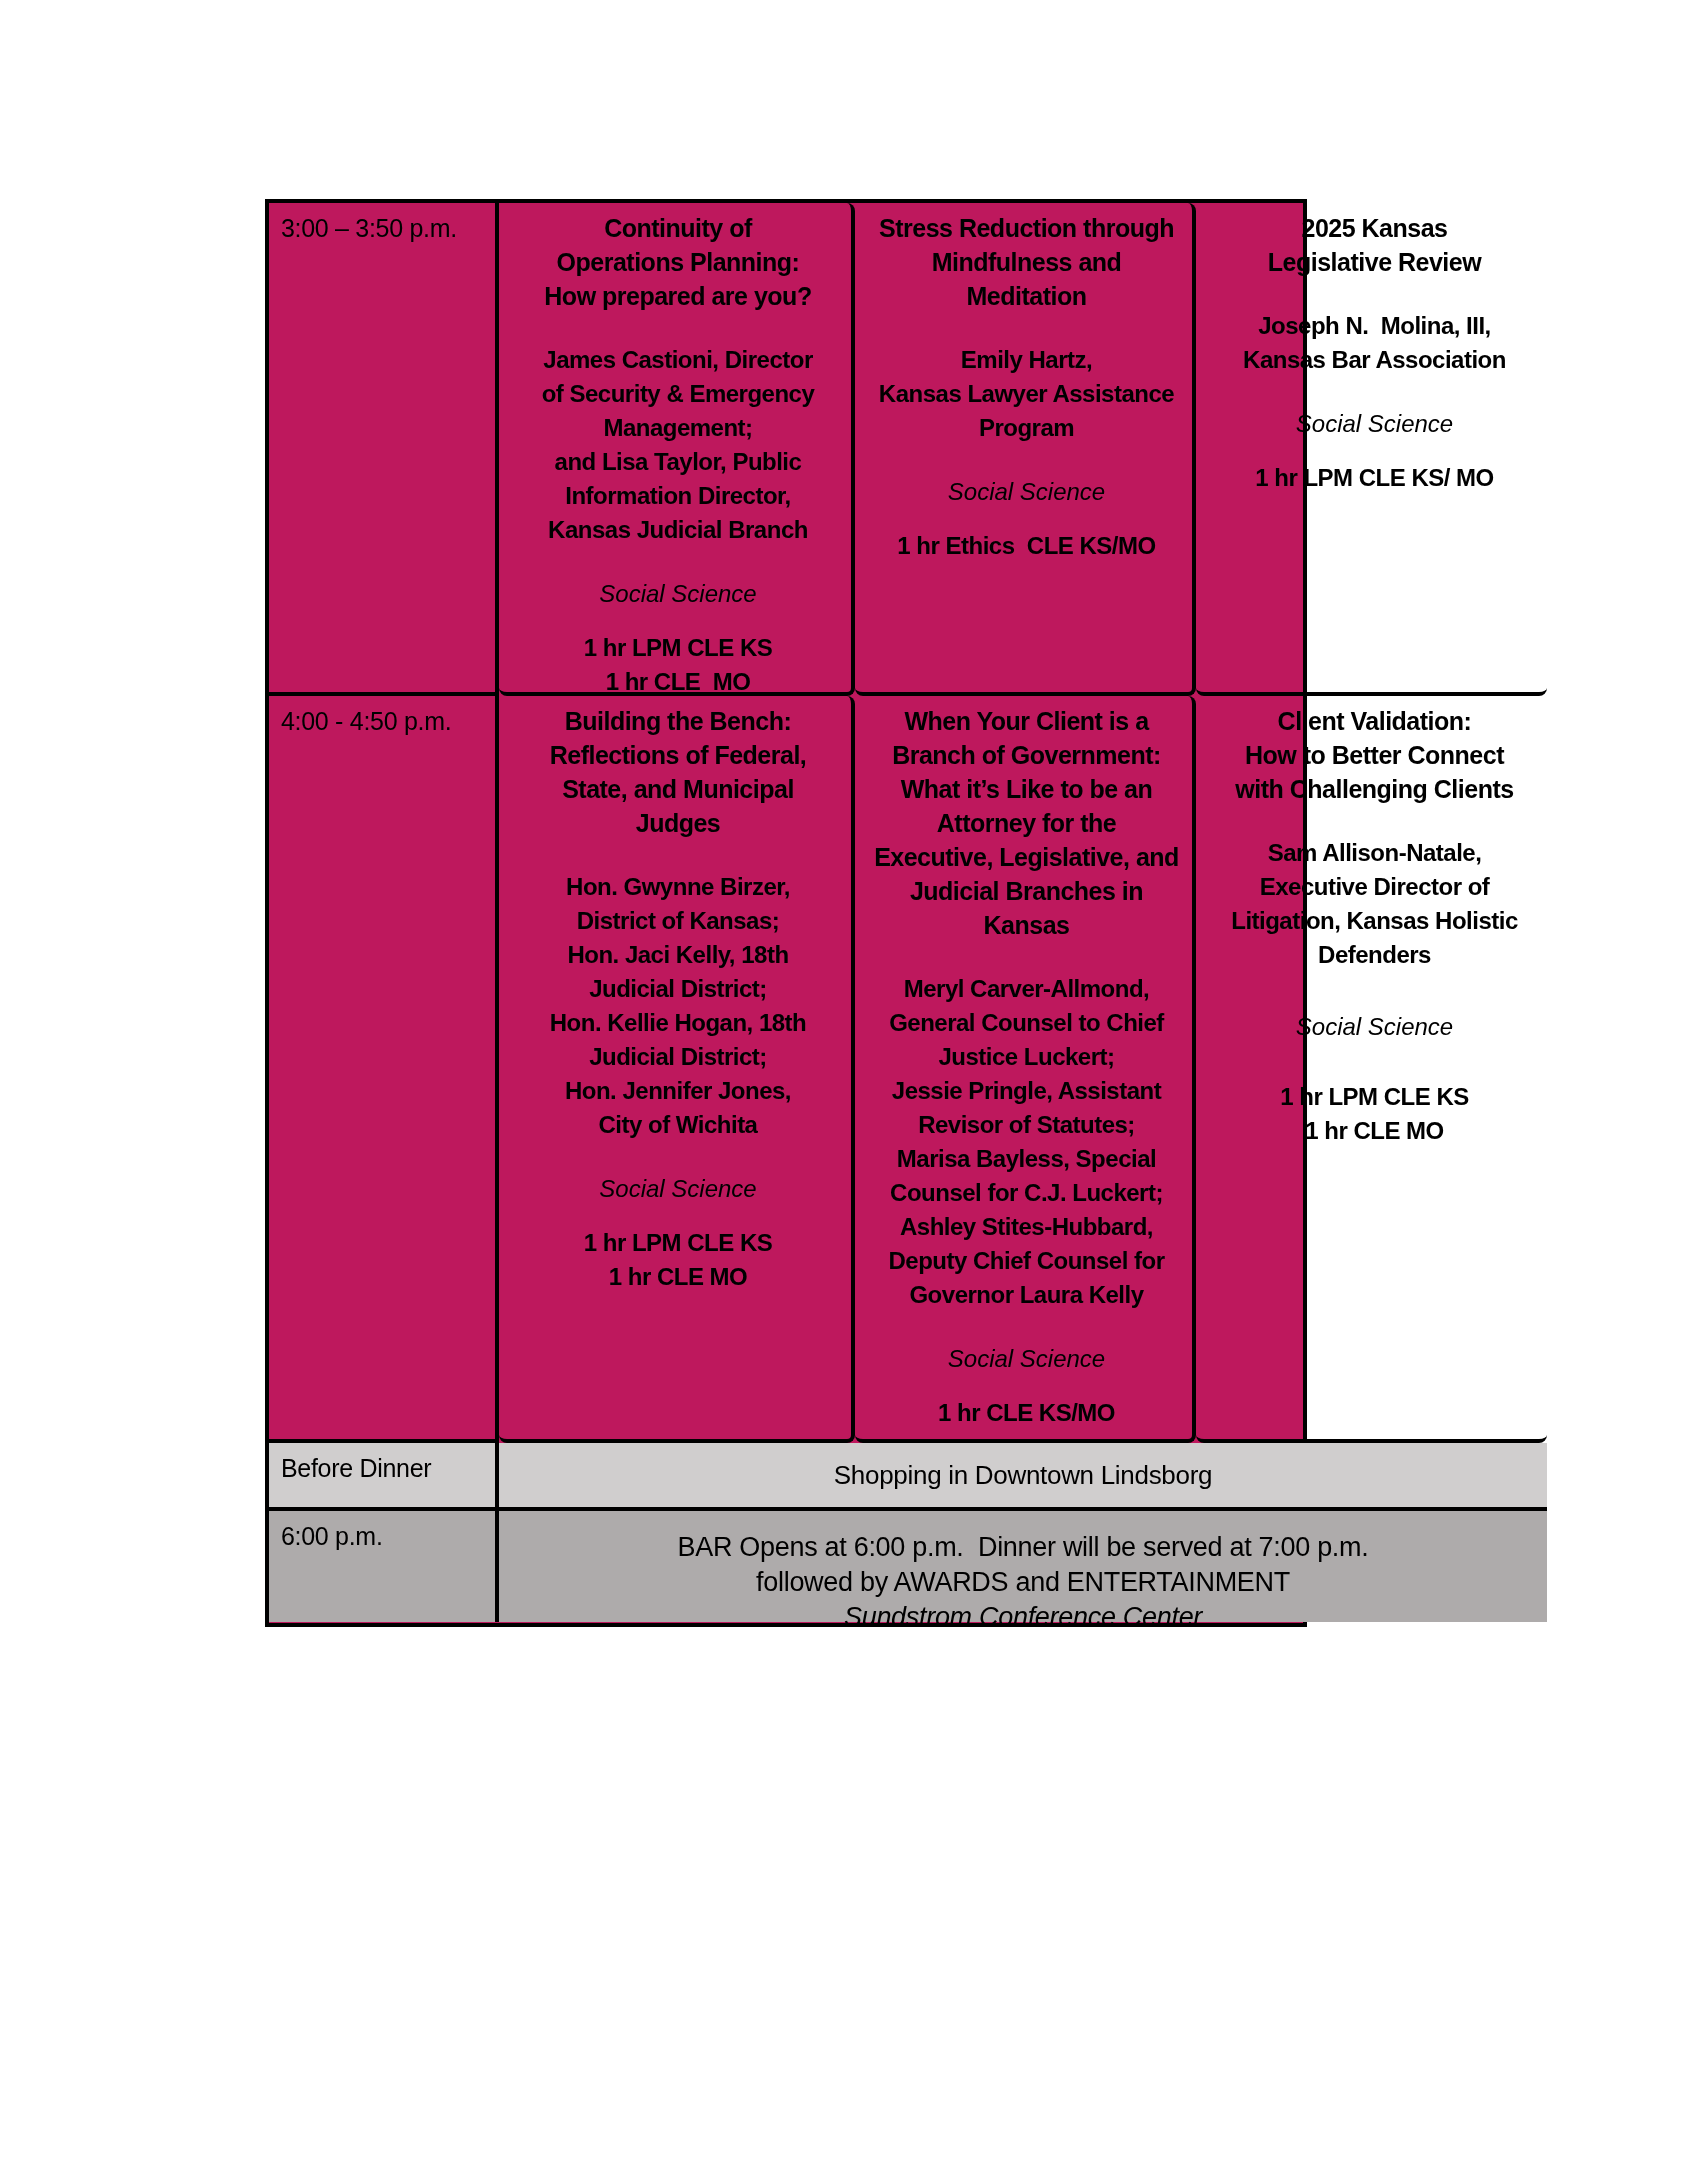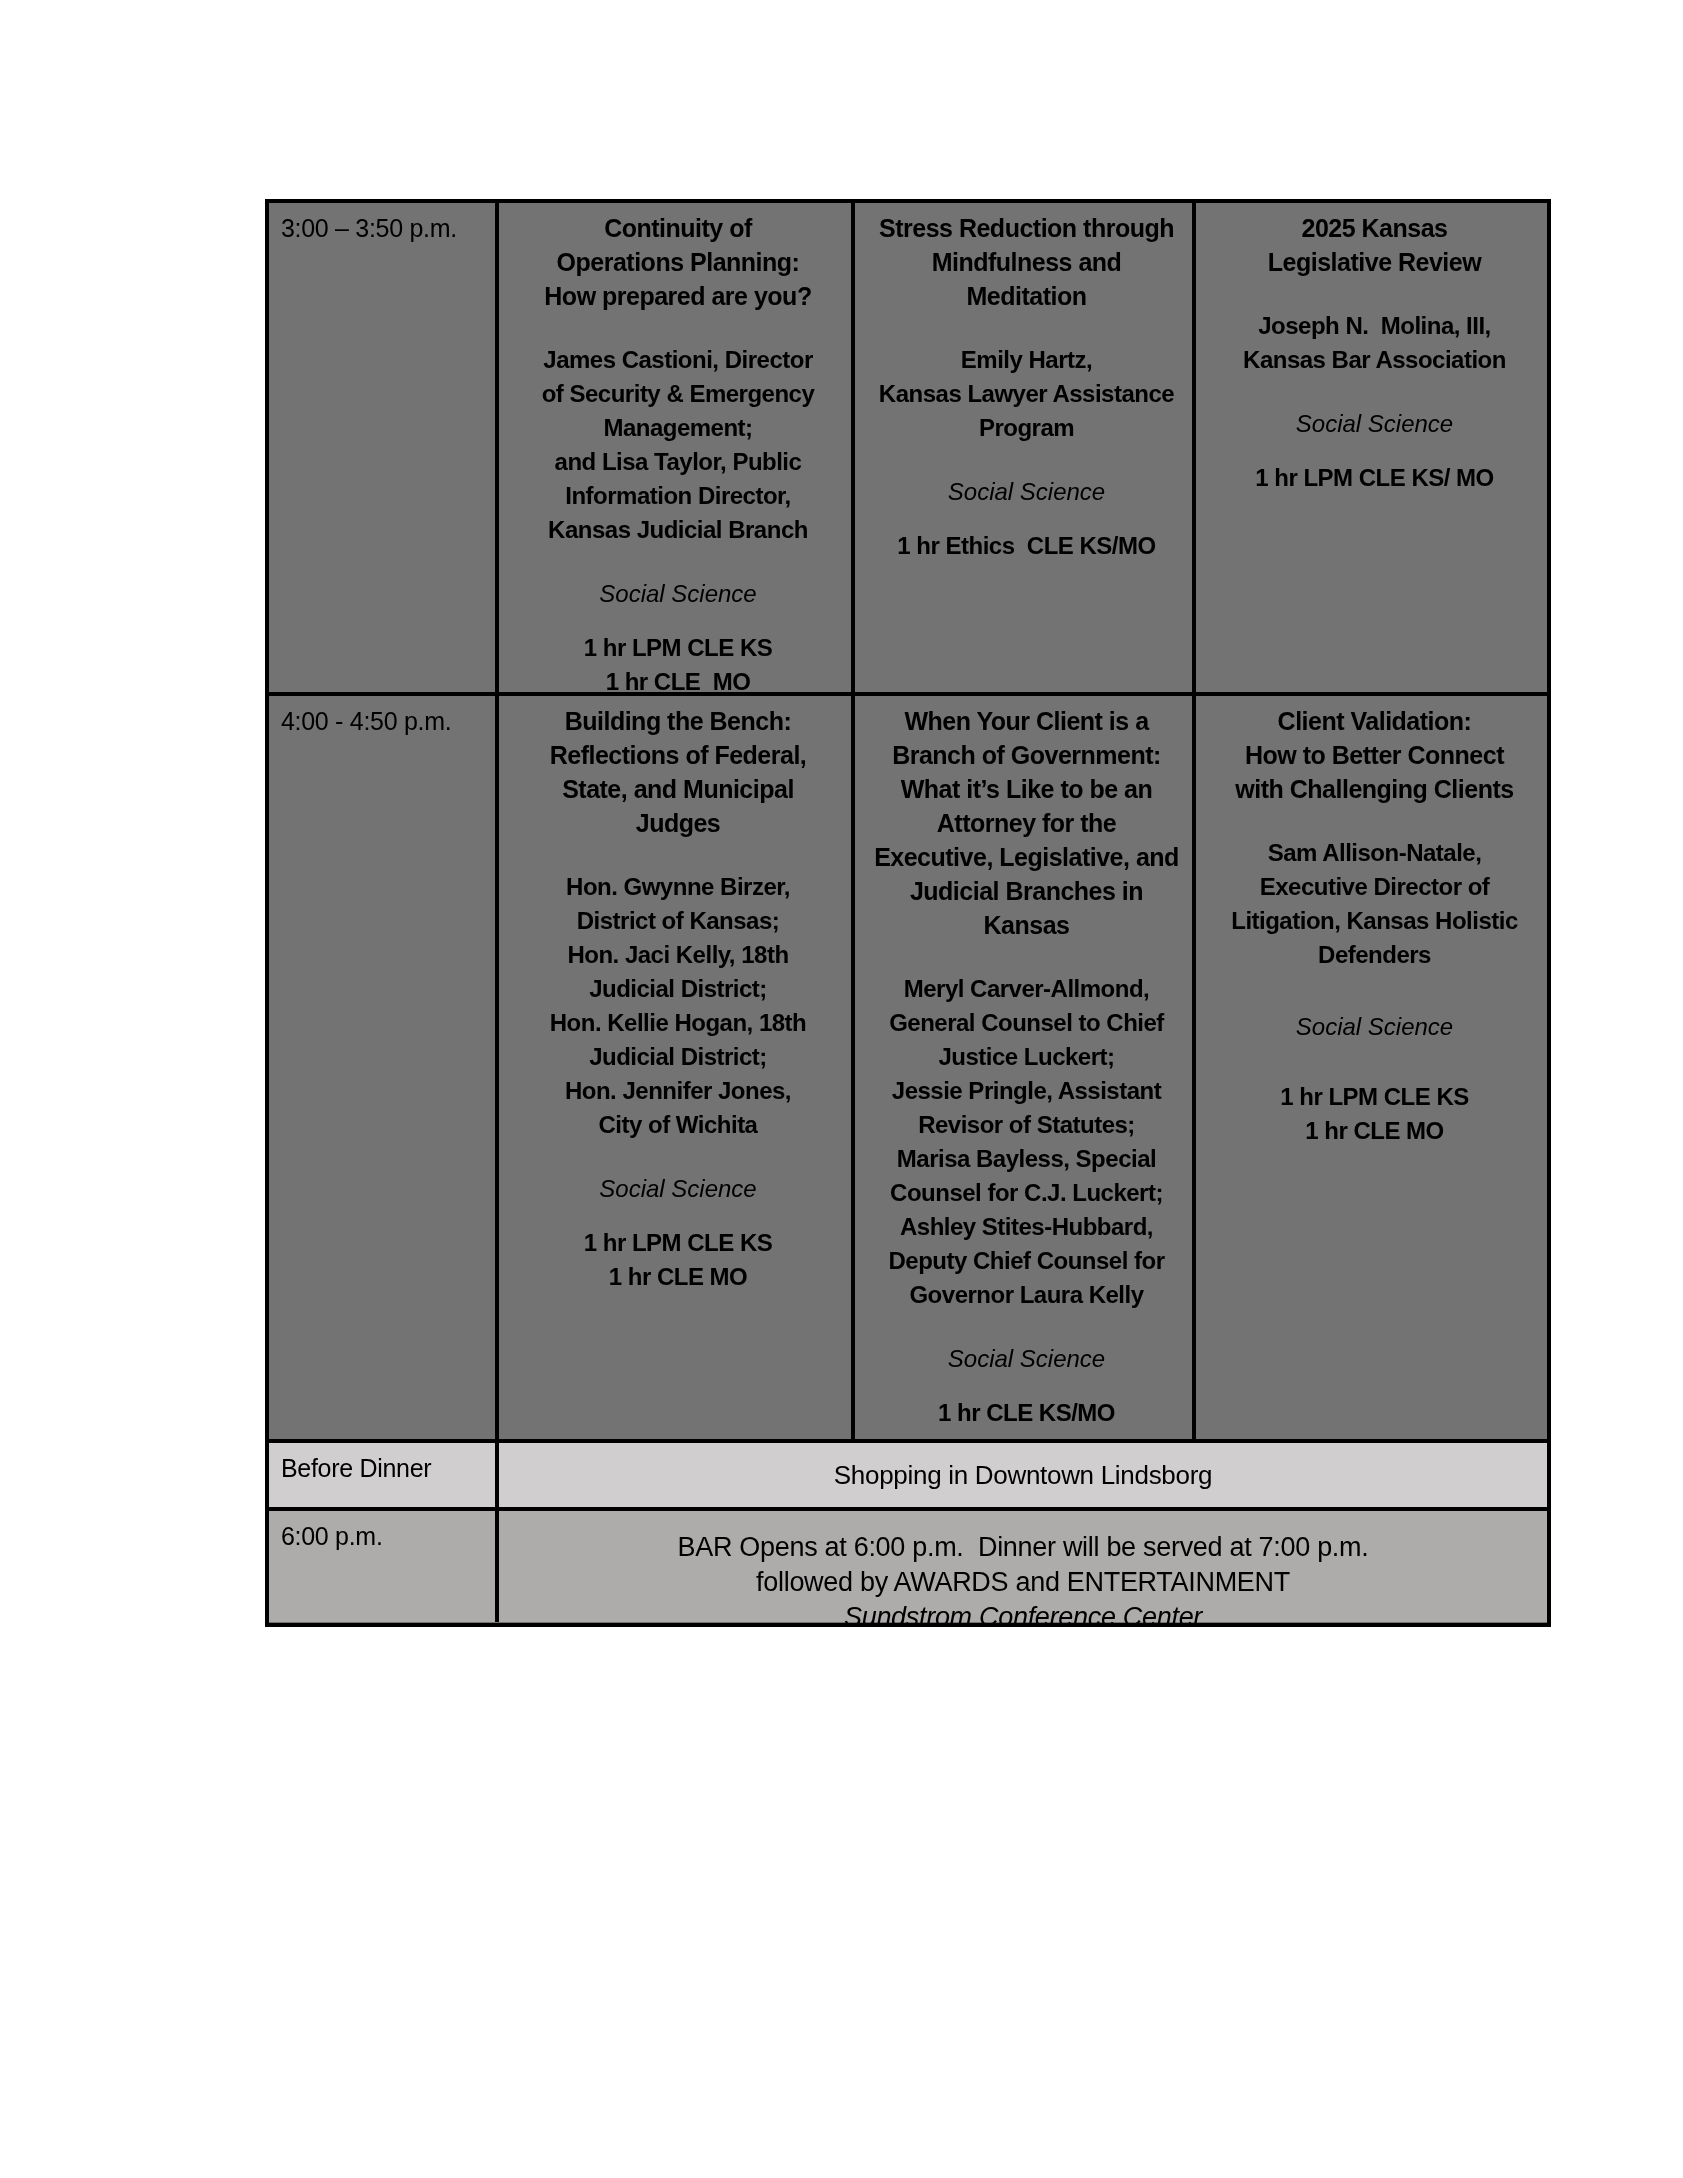--- a/index.html
+++ b/index.html
@@ -2,36 +2,36 @@
 <html style="--row-light: #d0cece; --row-dark: #aeabab;"><head>
 <meta charset="utf-8">
 <style>
   html,body{margin:0;padding:0;}
   body{
     width:1683px;height:2178px;background:#ffffff;position:relative;
     font-family:"Liberation Sans", sans-serif;color:#000;
   }
   .schedule{
     position:absolute;left:265px;top:199px;
-    width:1286px;height:1428px;box-sizing:border-box;
-    border:4px solid #000;background:#737373;
+    width:1042px;height:1428px;box-sizing:border-box;
+    border:4px solid #000;background:#be185d;
     display:grid;
     grid-template-columns:230px 356px 341px 351px;
     grid-template-rows:493px 747px 68px 111px;
   }
   .cell{box-sizing:border-box;overflow:visible;}
   .br{border-right:4px solid #000;}
   .bb{border-bottom:4px solid #000;}
   .time{
     font-size:25px;line-height:30px;padding:10px 6px 0 12px;
     letter-spacing:-0.3px;
   }
   .session{
     text-align:center;padding:8px 6px 0 12px;
-    font-weight:bold;font-size:24px;line-height:34px;letter-spacing:-0.5px;
+    font-weight:bold;font-size:24px;line-height:34px;letter-spacing:-0.5px;border-radius:8px;
   }
   .multiline{white-space:pre;}
   .s-title{font-size:25px;}
   .s-speakers{margin-top:30px;}
   .s-track{margin-top:30px;font-weight:normal;font-style:italic;letter-spacing:0;}
   .s-credits{margin-top:20px;}
   .loose .s-track{margin-top:38px;}
   .loose .s-credits{margin-top:36px;}
   .bg-light{background:var(--row-light,#d0cece);}
   .bg-dark{background:var(--row-dark,#aeabab);}

